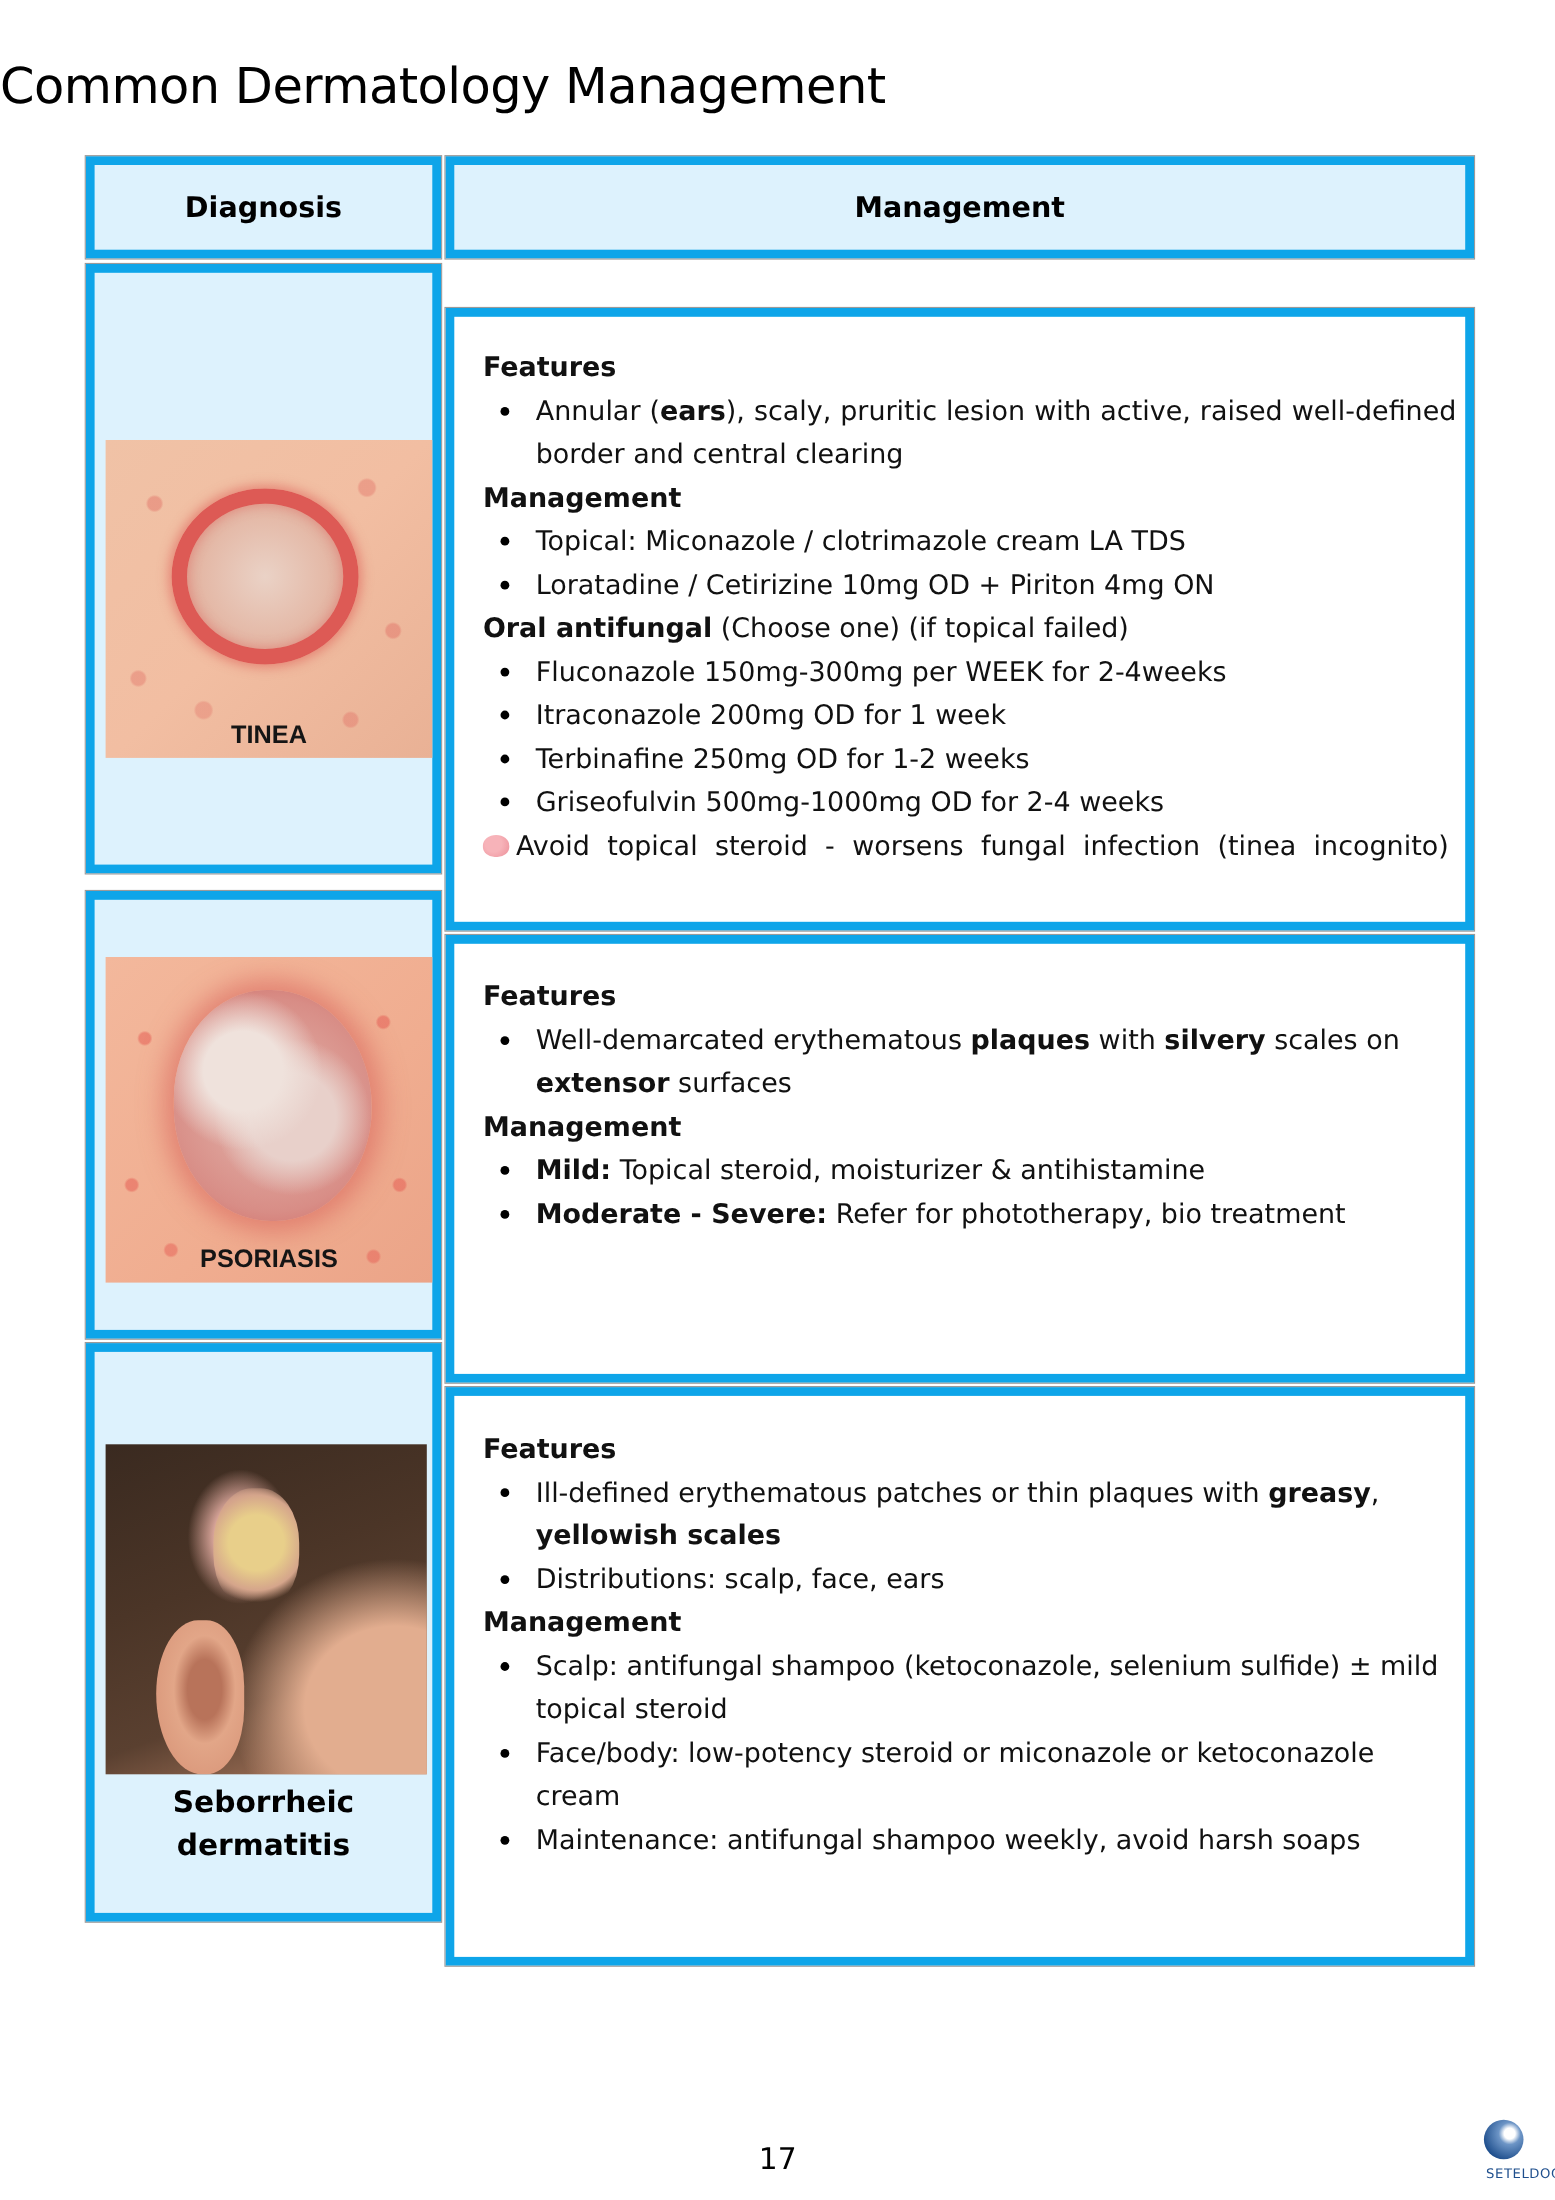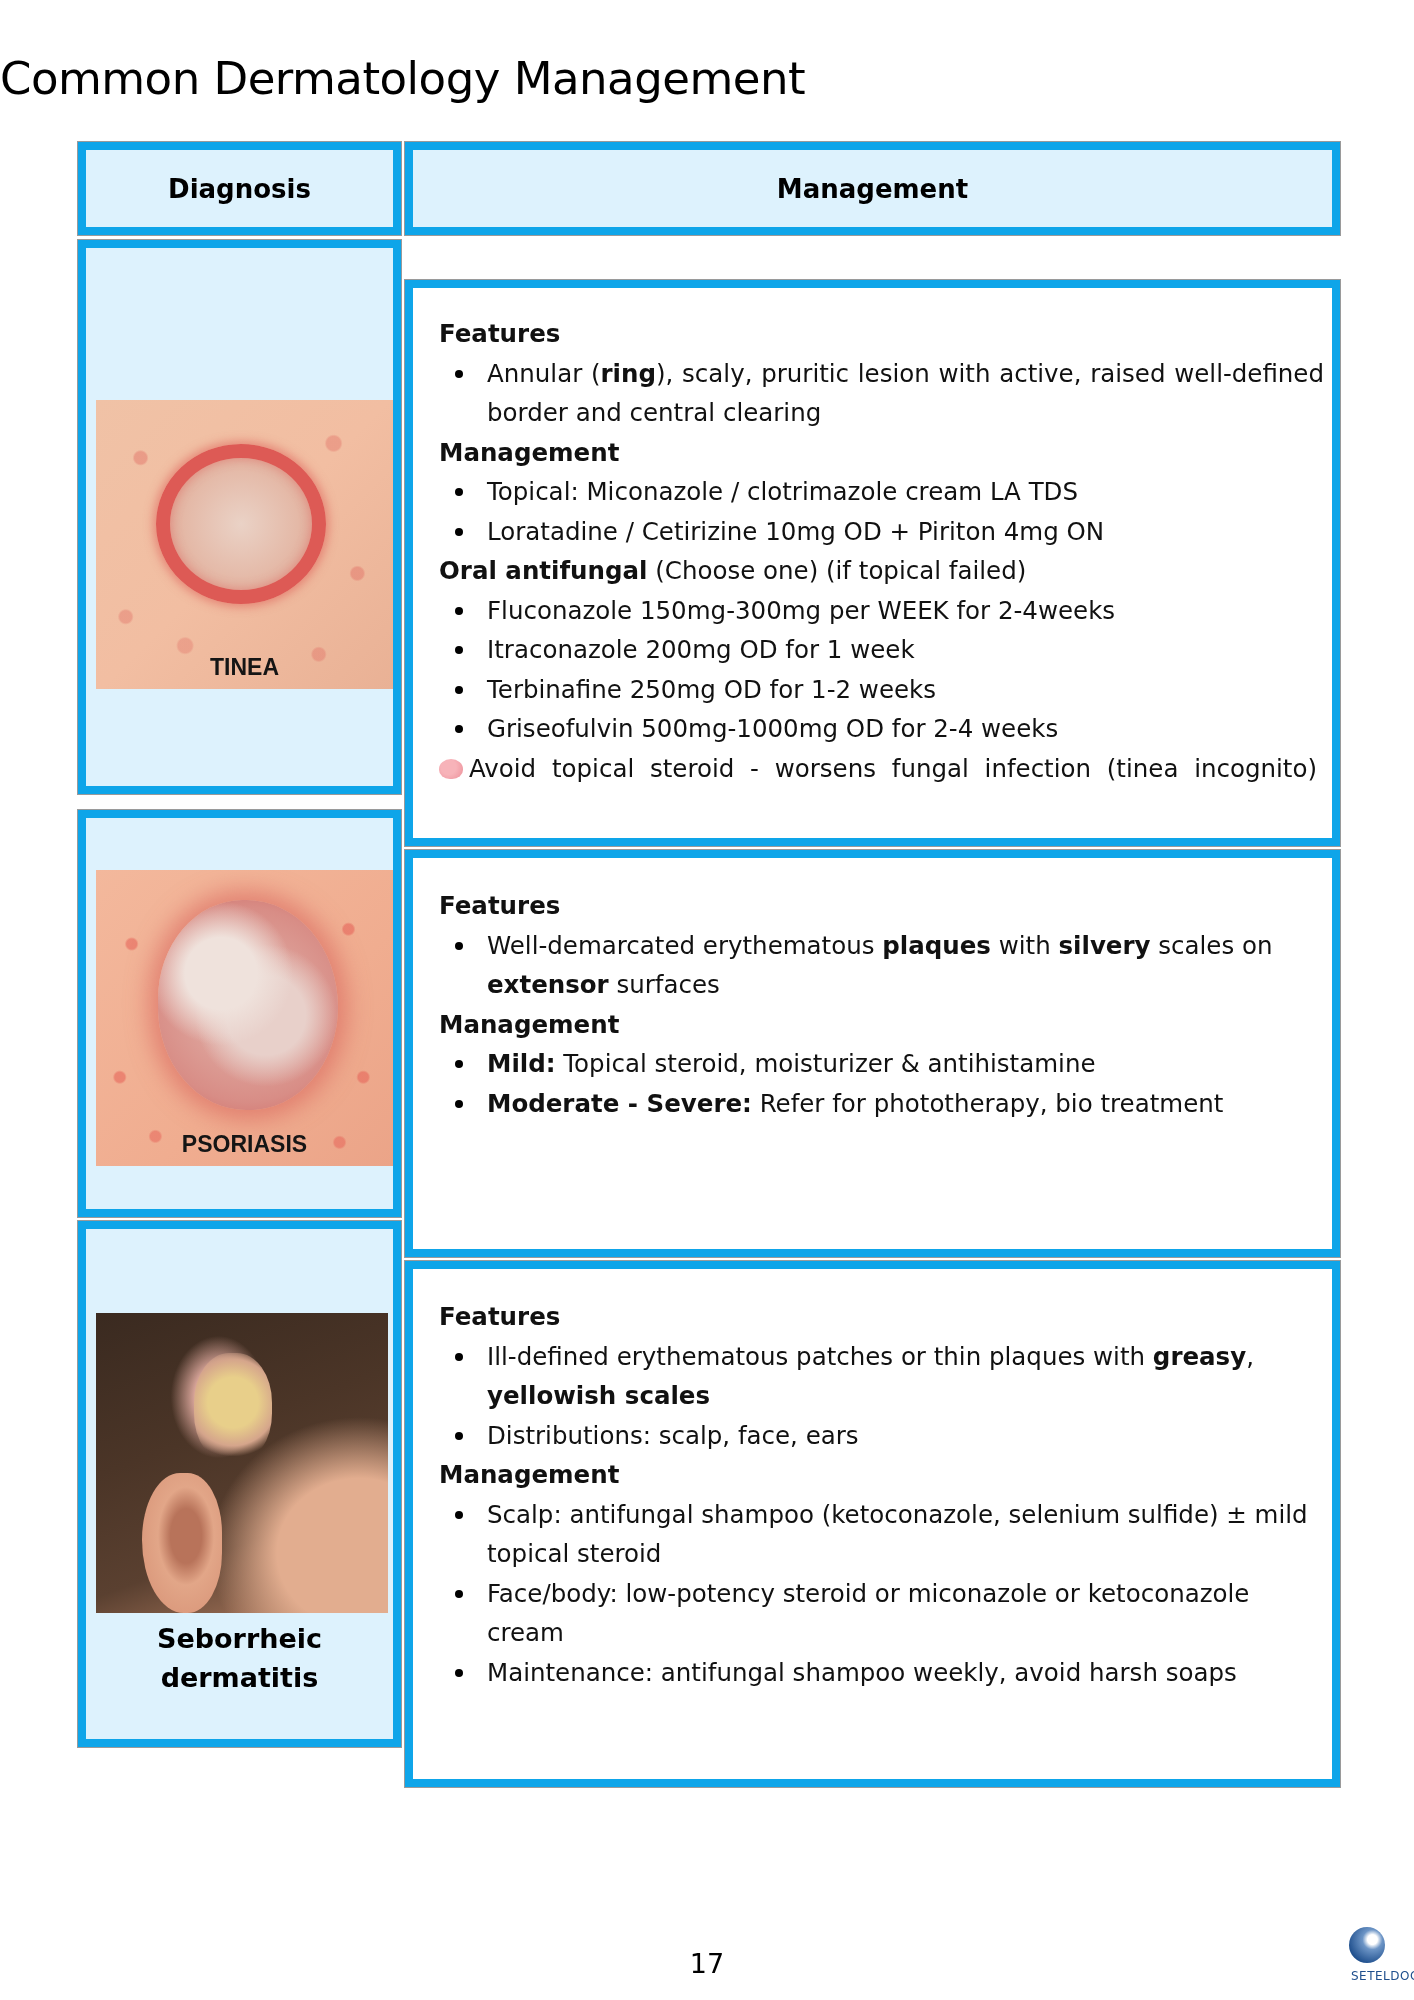--- a/index.html
+++ b/index.html
@@ -135,21 +135,21 @@
 <div class="cell blue" style="left:78px;top:240px;width:323px;height:554px;">
   <div class="diag-img skin-tinea" style="left:10px;top:152px;width:297px;height:289px;">
     <div class="ring" style="left:60px;top:44px;width:170px;height:160px;"></div>
     <div class="img-label">TINEA</div>
   </div>
 </div>
 <div class="cell white" style="left:405px;top:240px;width:935px;height:566px;">
   <div class="mgmt" style="left:26px;top:26px;width:885px;">
     <div class="sec">Features</div>
     <ul>
-      <li class="justify" style="text-align-last:left;"><span id="t-f0"><span>Annular (</span><b>ring</b><span>), scaly, pruritic lesion with active, raised well-defined border and central clearing</span></span></li>
+      <li class="justify" style="text-align-last:left;"><span id="t-f0"><span>Annular (</span><b>ears</b><span>), scaly, pruritic lesion with active, raised well-defined border and central clearing</span></span></li>
     </ul>
     <div class="sec">Management</div>
     <ul>
       <li>Topical: Miconazole / clotrimazole cream LA TDS</li>
       <li>Loratadine / Cetirizine 10mg OD + Piriton 4mg ON</li>
     </ul>
     <div><span class="sec">Oral antifungal</span><span> (Choose one) (if topical failed)</span></div>
     <ul>
       <li>Fluconazole 150mg-300mg per WEEK for 2-4weeks</li>
       <li>Itraconazole 200mg OD for 1 week</li>

